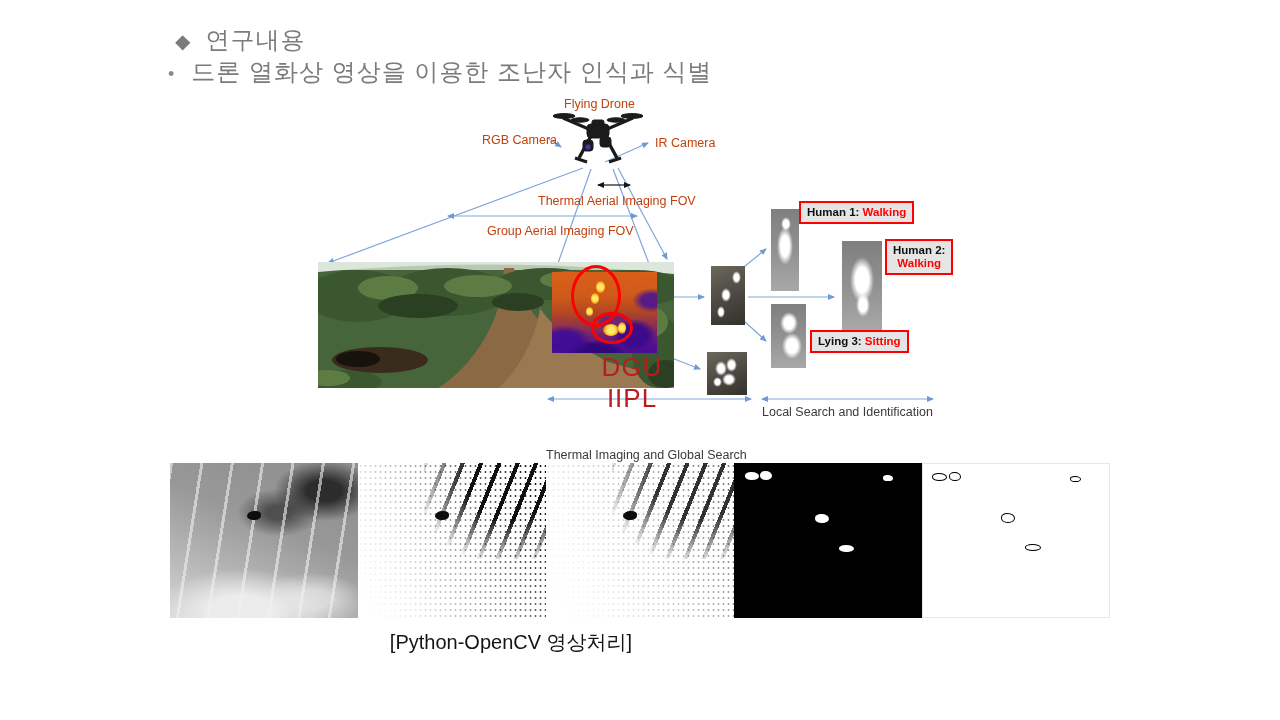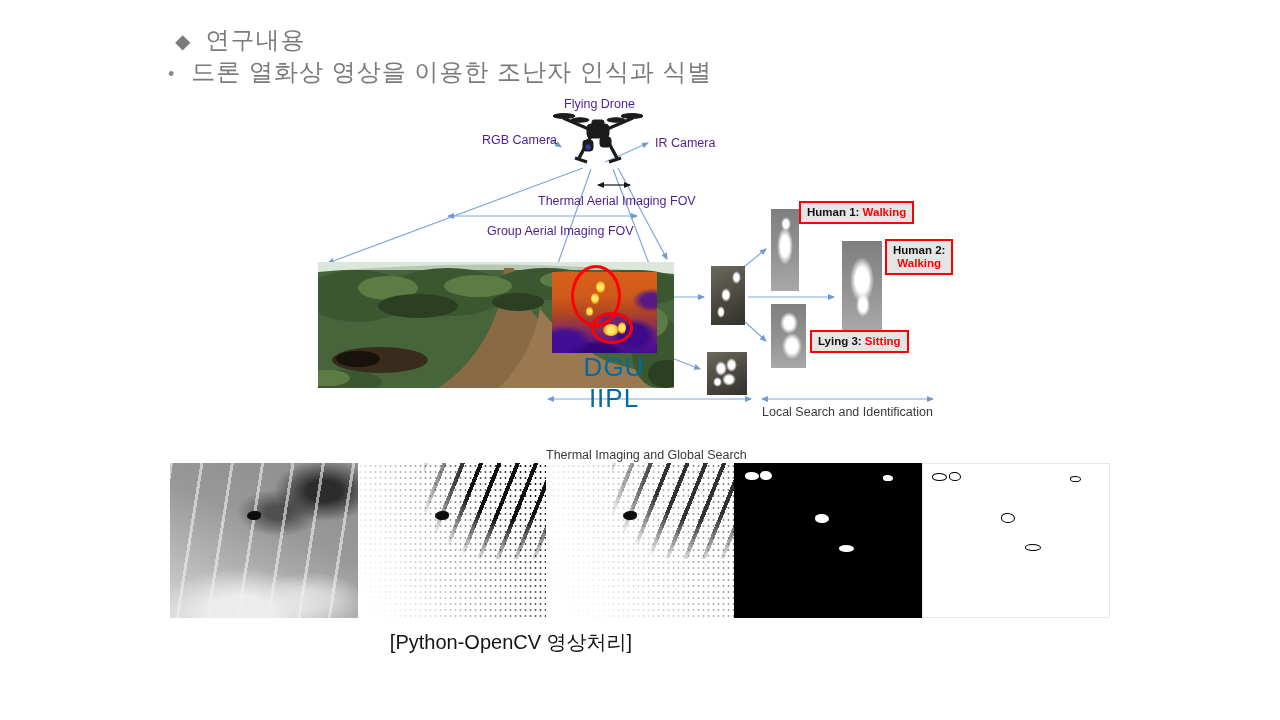--- a/index.html
+++ b/index.html
@@ -8,21 +8,21 @@
   .slide { position:relative; width:1280px; height:720px; background:#fff; }
   .abs { position:absolute; }
 
   
   .hdr-line1 { left:175px; top:24px; color:#7b7b7b; font-size:24px; letter-spacing:1px; }
   .hdr-line1 .diamond { font-size:20px; margin-right:14px; color:#7b7b7b; }
   .hdr-line2 { left:168px; top:56px; color:#7b7b7b; font-size:24px; letter-spacing:1px; }
   .hdr-line2 .dot { font-size:18px; margin-right:16px; color:#8a8a8a; }
 
   
-  .dlabel { color:#4c1d95; font-size:12.5px; white-space:nowrap; }
+  .dlabel { color:#c2410c; font-size:12.5px; white-space:nowrap; }
   .lab-flying   { left:564px; top:97px;  }
   .lab-rgb      { left:482px; top:133px; }
   .lab-ir       { left:655px; top:136px; }
   .lab-thfov    { left:538px; top:194px; }
   .lab-visfov   { left:487px; top:224px; }
   .lab-global   { left:546px; top:405px; font-size:12.5px; color:#3a3a3a;margin-top:43px;}
   .lab-local    { left:762px; top:405px; font-size:12.5px; color:#3a3a3a;}
 
   
   .drone { left:553px; top:106px; width:90px; height:72px; }
@@ -37,21 +37,21 @@
       radial-gradient(ellipse 34px 20px at 12% 85%, rgba(62,12,150,.9) 0 45%, rgba(62,12,150,0) 78%),
       radial-gradient(ellipse 26px 16px at 95% 35%, rgba(70,16,150,.85) 0 40%, rgba(70,16,150,0) 75%),
       radial-gradient(ellipse 40px 14px at 40% 98%, rgba(48,6,120,.95) 0 50%, rgba(48,6,120,0) 80%),
       radial-gradient(ellipse 22px 12px at 58% 60%, rgba(90,30,140,.7) 0 45%, rgba(90,30,140,0) 80%),
       linear-gradient(178deg, #d96018 0%, #cf5a1a 30%, #b5481f 48%, #8a2f55 68%, #57128f 88%, #470c93 100%);
   }
   .hotspot { position:absolute; border-radius:50%;
     background:radial-gradient(circle, #ffe96b 0 35%, #ffb61e 60%, rgba(255,150,20,0) 100%); }
   .ellipse-red { position:absolute; border:3px solid #ff0000; border-radius:50%; background:transparent; }
 
-  .watermark { left:558px; top:352px; width:112px; color:#0369a1; font-size:26px;
+  .watermark { left:576px; top:352px; width:112px; color:#b91c1c; font-size:26px;
                letter-spacing:1px; text-align:center; }
 
   
   .crop { position:absolute; }
   .crop-dark { background-color:#4d4b42;
     background-image: linear-gradient(155deg, #6b685c 0%, #4a4840 55%, #33322b 100%); }
   .crop-gray { background-image: linear-gradient(180deg, #7f7f7f 0%, #939393 55%, #a8a8a8 100%); }
   .fig { position:absolute; border-radius:50%;
     background:radial-gradient(closest-side, #ffffff 0 55%, rgba(255,255,255,0) 100%); }
 

